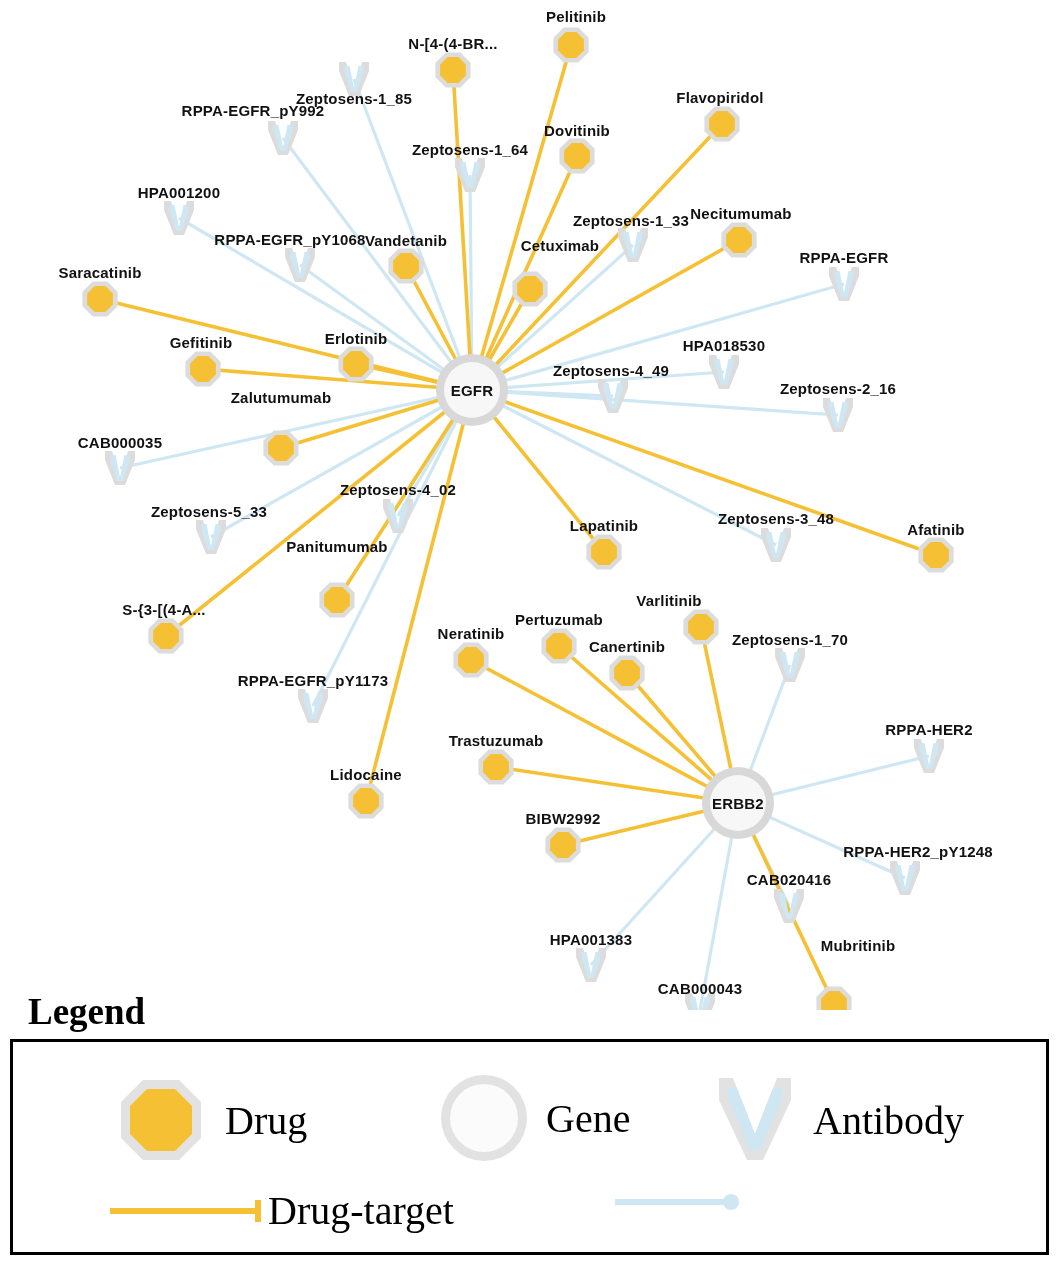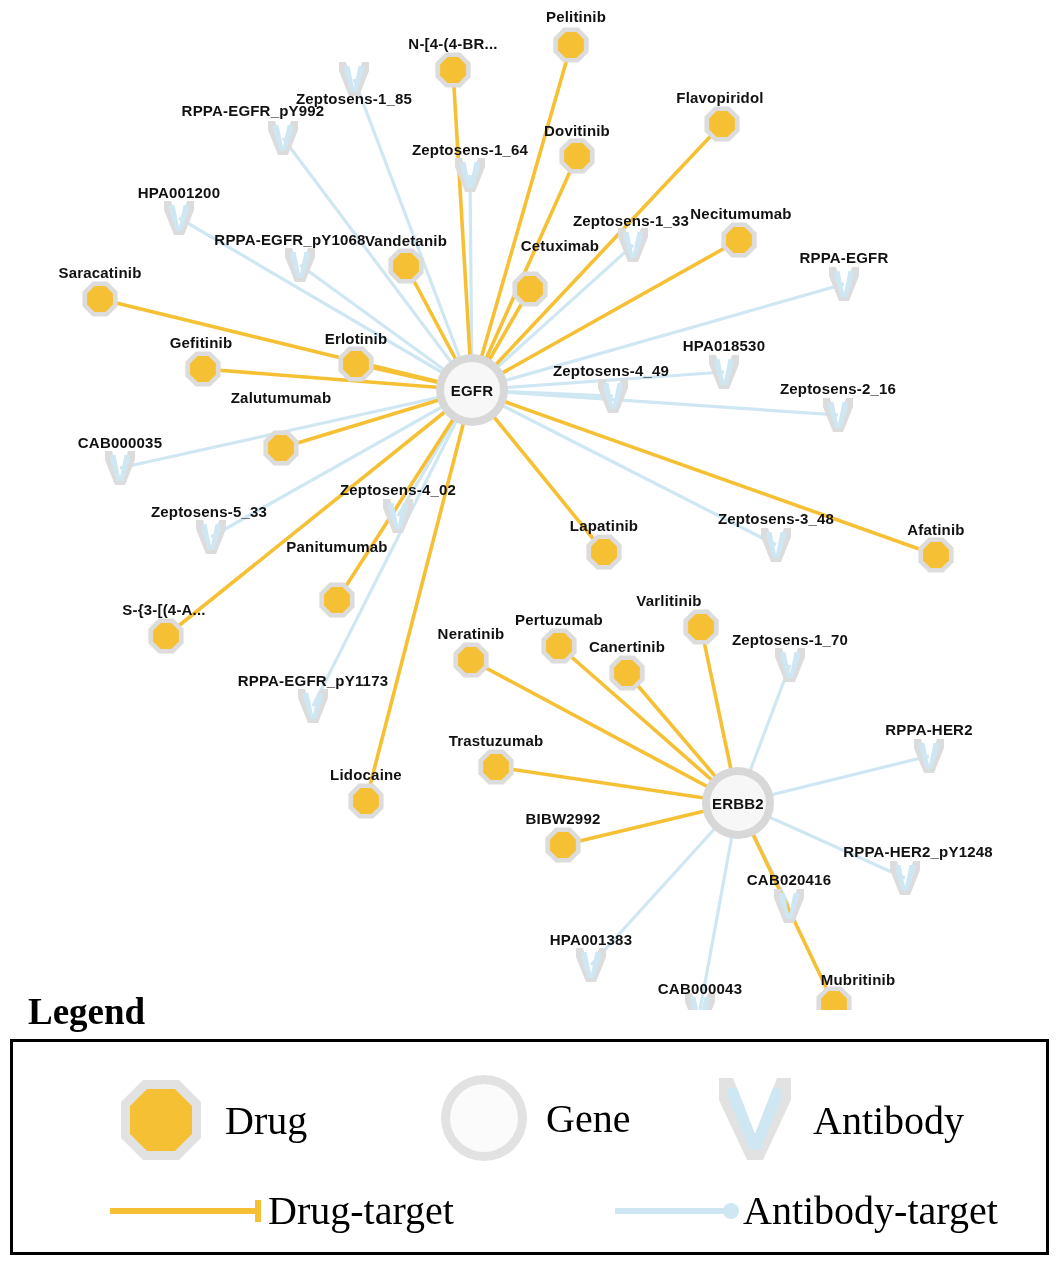--- a/index.html
+++ b/index.html
@@ -246,21 +246,21 @@
       <div class="node-label" style="left: 604px; top: 525px;">Lapatinib</div>
       <div class="node-label" style="left: 669px; top: 600px;">Varlitinib</div>
       <div class="node-label" style="left: 337px; top: 546px; text-align: right;">Panitumumab</div>
       <div class="node-label" style="left: 164px; top: 609px;">S-{3-[(4-A...</div>
       <div class="node-label" style="left: 559px; top: 619px;">Pertuzumab</div>
       <div class="node-label" style="left: 471px; top: 633px;">Neratinib</div>
       <div class="node-label" style="left: 627px; top: 646px;">Canertinib</div>
       <div class="node-label" style="left: 496px; top: 740px;">Trastuzumab</div>
       <div class="node-label" style="left: 366px; top: 774px;">Lidocaine</div>
       <div class="node-label" style="left: 563px; top: 818px;">BIBW2992</div>
-      <div class="node-label" style="left: 834px; top: 979px; padding-left: 48px;">Mubritinib</div>
+      <div class="node-label" style="left: 834px; top: 945px; padding-left: 48px;">Mubritinib</div>
       <div class="node-label" style="left: 354px; top: 54px; margin-top: 44px;">Zeptosens-1_85</div>
       <div class="node-label" style="left: 253px; top: 110px;">RPPA-EGFR_pY992</div>
       <div class="node-label" style="left: 470px; top: 149px;">Zeptosens-1_64</div>
       <div class="node-label" style="left: 179px; top: 192px;">HPA001200</div>
       <div class="node-label" style="left: 631px; top: 220px;">Zeptosens-1_33</div>
       <div class="node-label" style="left: 290px; top: 239px;">RPPA-EGFR_pY1068</div>
       <div class="node-label" style="left: 844px; top: 257px;">RPPA-EGFR</div>
       <div class="node-label" style="left: 724px; top: 345px;">HPA018530</div>
       <div class="node-label" style="left: 611px; top: 370px;">Zeptosens-4_49</div>
       <div class="node-label" style="left: 838px; top: 388px;">Zeptosens-2_16</div>
@@ -327,17 +327,16 @@
         <span class="legend-text">Drug-target</span>
       </div>
 
       <div class="legend-line-item" style="left:600px; top:0;">
         <span>
           <svg width="130" height="30" viewBox="0 0 130 30">
             <line x1="2" y1="15" x2="112" y2="15" stroke="#cfe7f2" stroke-width="6"></line>
             <circle cx="118" cy="15" r="8" fill="#cfe7f2"></circle>
           </svg>
         </span>
-        <span class="legend-text">Antibody-target</span>
       </div>
     </div>
   </div>
 </div>
 
 </body></html>

